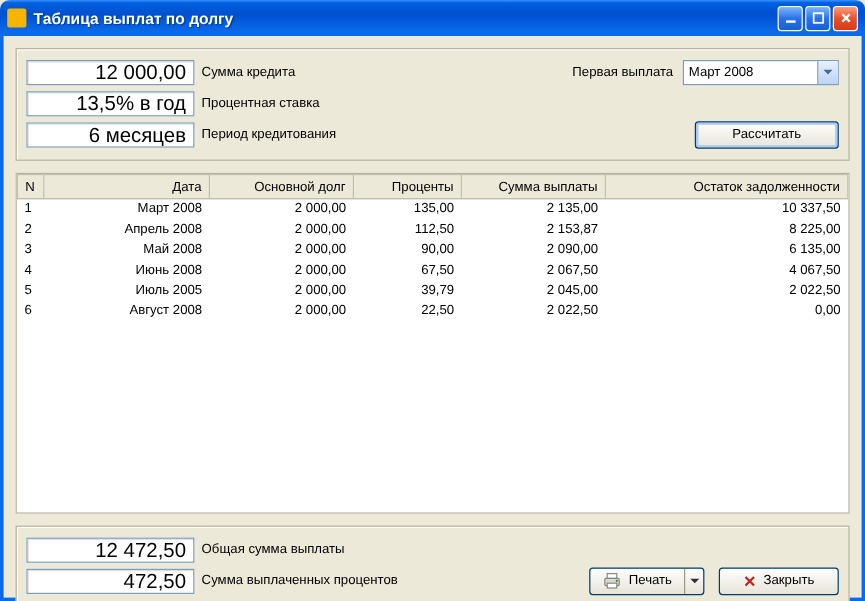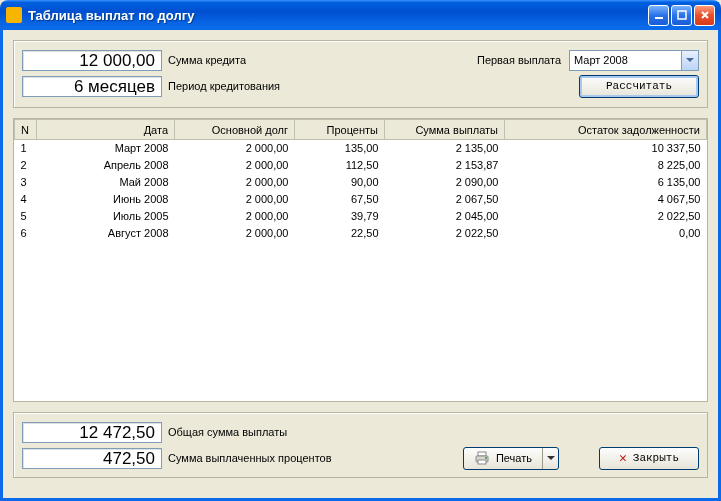--- a/index.html
+++ b/index.html
@@ -89,25 +89,24 @@
     position: absolute; right: 0; top: 0;
     display: flex; align-items: center; justify-content: center;
   }
   .btn {
     height: 23px;
     min-width: 120px;
     background: linear-gradient(to bottom, #fdfdfd, #e7e5d9);
     border: 1px solid #003c74;
     border-radius: 3px;
     display: flex; align-items: center; justify-content: center;
-    font-family: Liberation Mono, monospace; font-size: 11px;
+    font-family: Liberation Sans, sans-serif; font-size: 11px;
     padding: 0 12px;
     cursor: default;
     gap: 6px;
-    margin-left: 28px;
   }
   .btn.emph {
     box-shadow: 0 0 0 2px #a8c8f0 inset;
   }
   .table-wrap {
     margin-top: 10px;
     border: 1px solid #b8b4a0;
     background: #fff;
     height: 284px;
     overflow: hidden;
@@ -200,20 +199,24 @@
       <span class="lbl">Сумма кредита</span>
       <span class="first-pay-lbl">Первая выплата</span>
       <div class="dropdown">
         <span>Март 2008</span>
         <span class="dd-btn">
           <svg width="8" height="5">
               <path d="M0 0 L4 4 L8 0 Z" fill="#4a6a9a"></path>
             </svg>
         </span>
       </div>
+    </div>
+    <div class="prow">
+      <div class="val-box">13,5% в год</div>
+      <span class="lbl">Процентная ставка</span>
     </div>
     <div class="prow">
       <div class="val-box">6 месяцев</div>
       <span class="lbl">Период кредитования</span>
       <div style="flex:1"></div>
       <button class="btn emph">
         <span>Рассчитать</span>
       </button>
     </div>
   </div>

